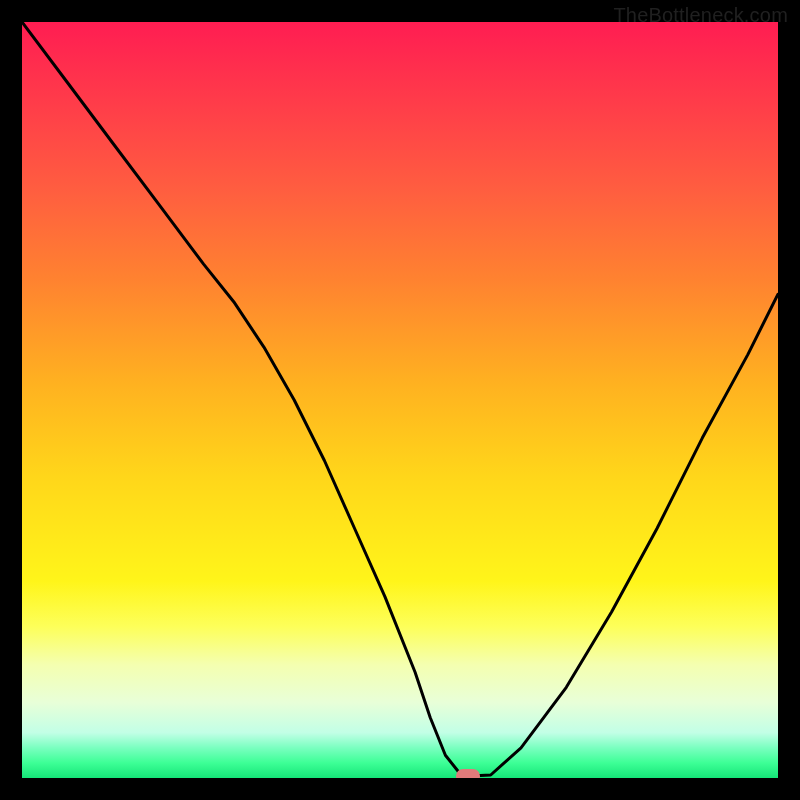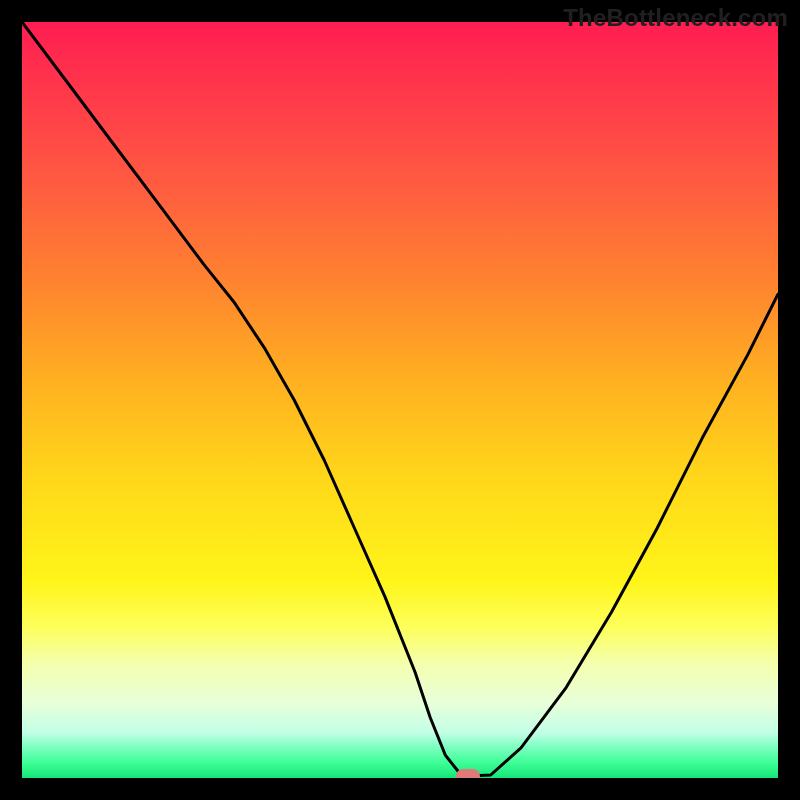--- a/index.html
+++ b/index.html
@@ -14,22 +14,22 @@
   .outer {
     position: absolute;
     inset: 0;
     background: #000;
   }
   .watermark {
     position: absolute;
     top: 4px;
     right: 12px;
     color: #202020;
-    font-size: 24px;
-    font-weight: 700;
+    font-size: 20px;
+    font-weight: 400;
     letter-spacing: 0.2px;
     z-index: 3;
   }
   .plot {
     position: absolute;
     left: 22px;
     top: 22px;
     width: 756px;
     height: 756px;
     overflow: hidden;

